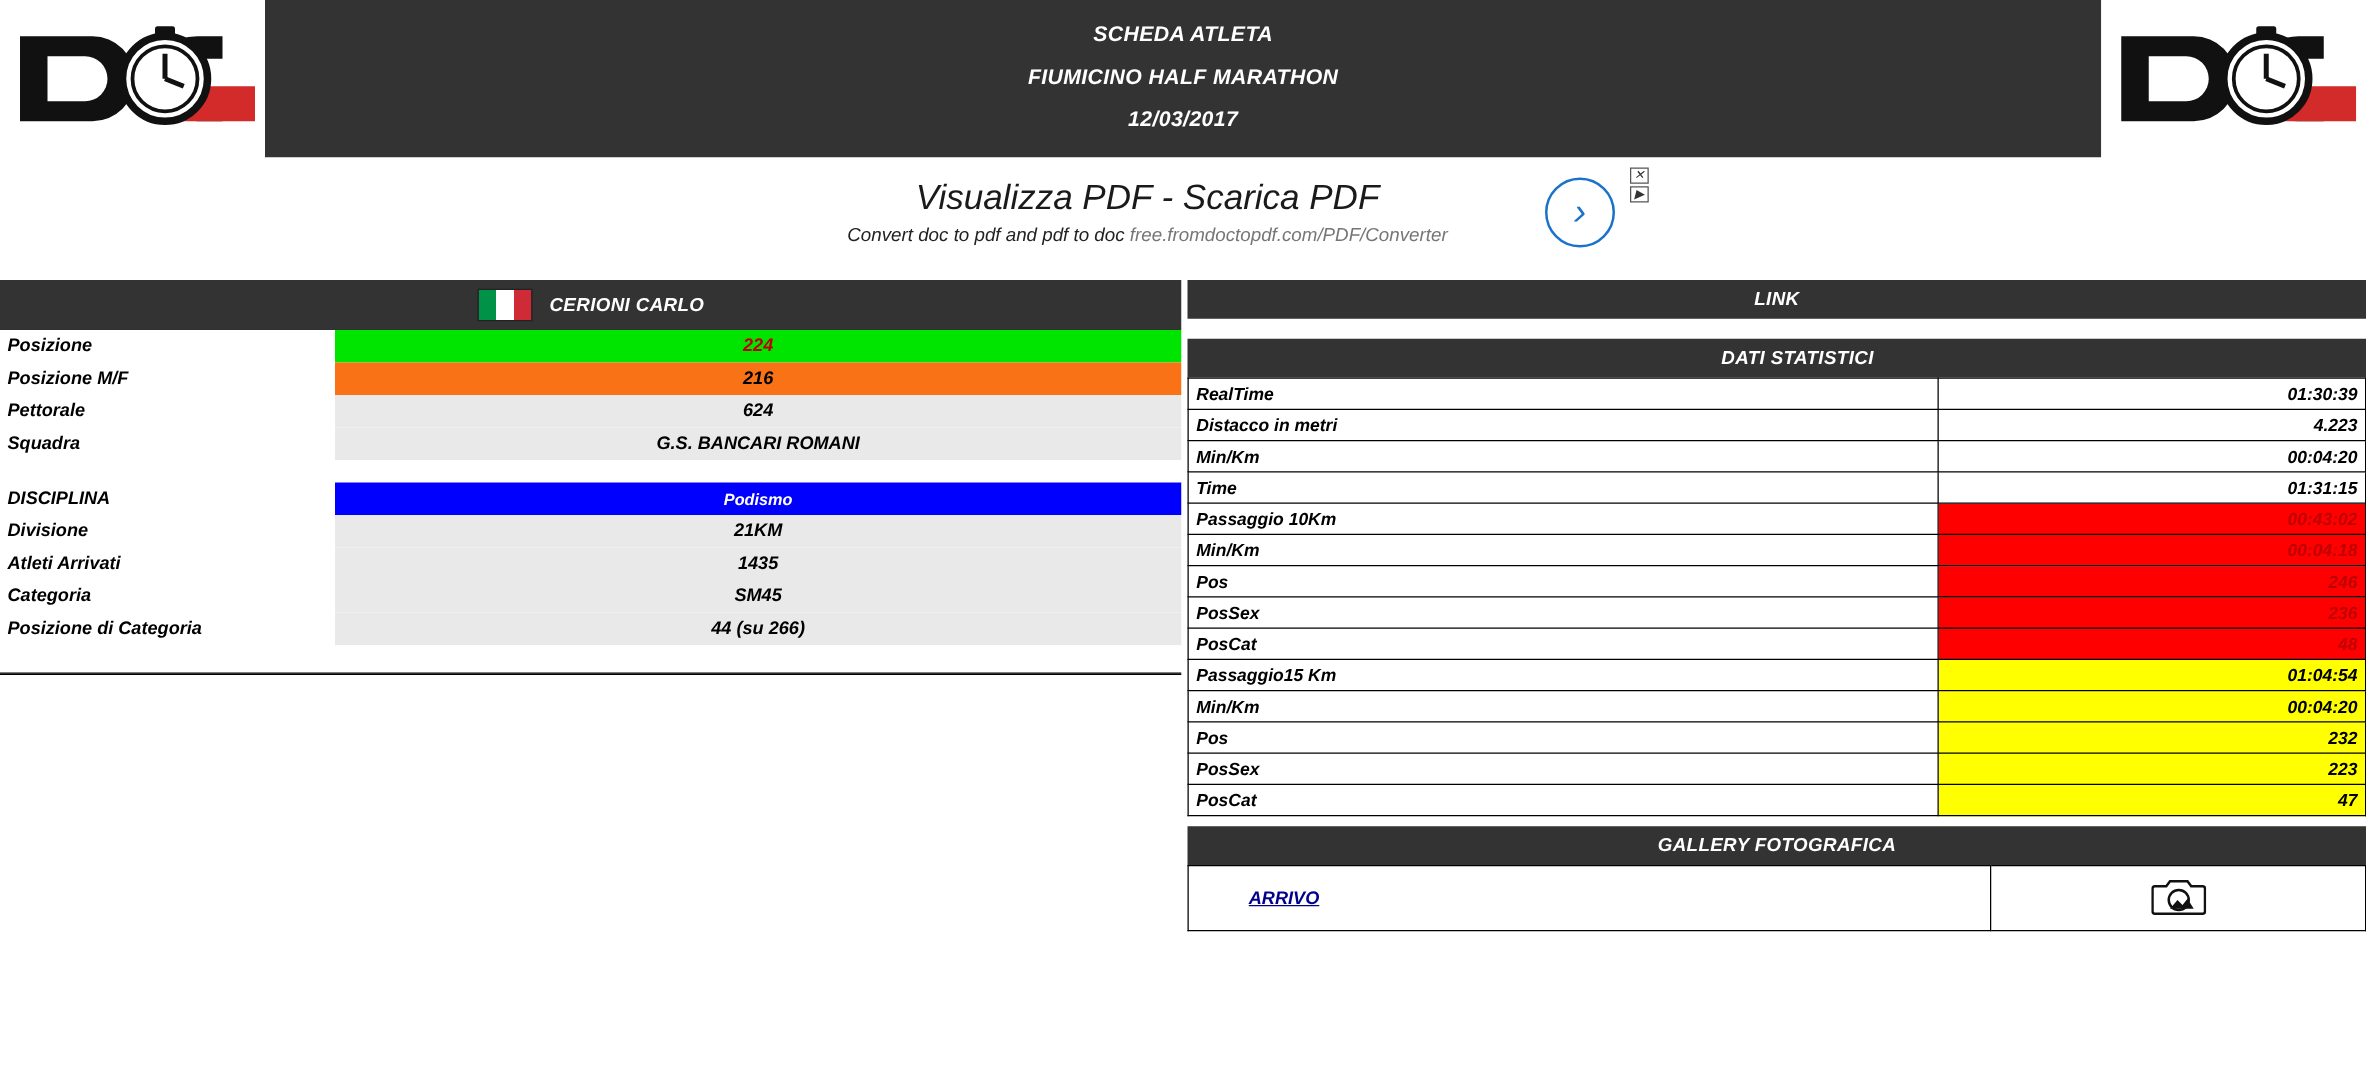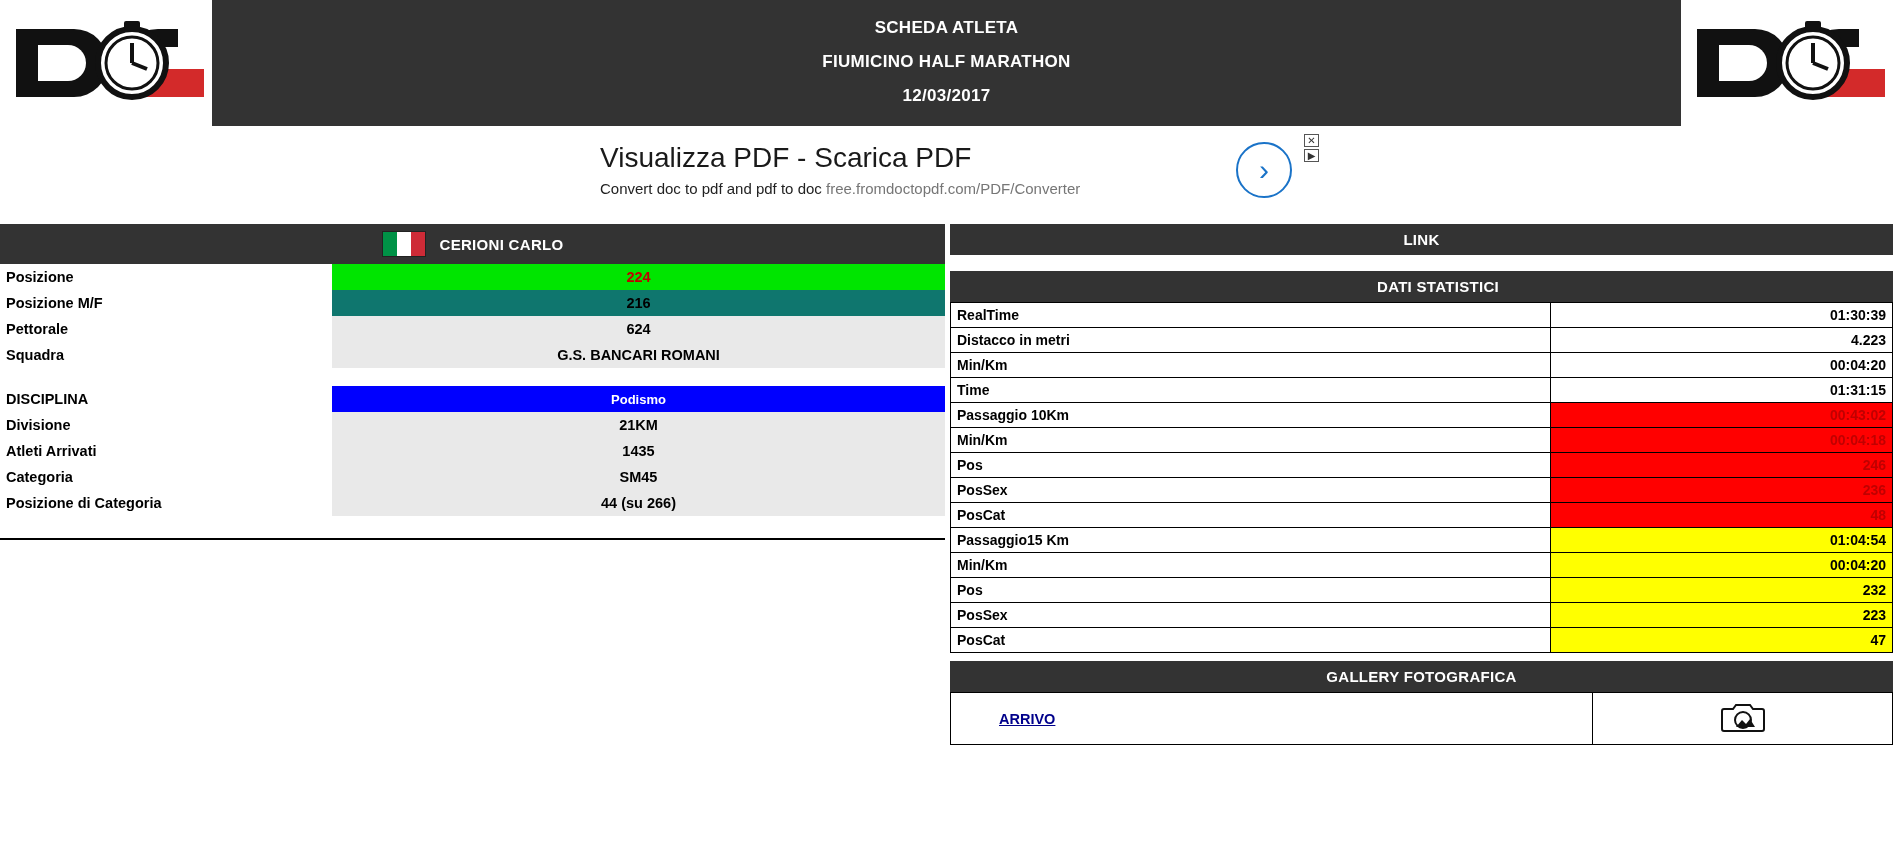--- a/index.html
+++ b/index.html
@@ -3,21 +3,21 @@
 <meta charset="utf-8">
 <style>
   * { box-sizing: border-box; }
   html, body {
     margin: 0; padding: 0;
     width: 1893px; height: 858px;
     background: #ffffff;
     font-family: "Liberation Sans", sans-serif;
     overflow: hidden;
   }
-  .page { position: relative; width: 1893px; height: 858px; }
+  .page { position: relative; width: 1893px; height: 858px; font-style: italic; }
 
   
   .header {
     display: flex;
     align-items: stretch;
     height: 126px;
     width: 100%;
   }
   .logo-box {
     width: 212px;
@@ -55,21 +55,21 @@
   .ad-box {
     position: absolute;
     left: 588px;
     top: 6px;
     width: 740px;
     height: 76px;
     background: #ffffff;
     display: flex;
     align-items: center;
   }
-  .ad-text { flex: 1 1 auto; padding-left: 12px; }
+  .ad-text { flex: 1 1 auto; padding-left: 12px; text-align: center; }
   .ad-title {
     font-size: 28px;
     color: #1a1a1a;
     font-family: "Liberation Sans", sans-serif;
     line-height: 1.1;
   }
   .ad-sub {
     font-size: 15px;
     color: #222222;
     margin-top: 6px;
@@ -130,24 +130,24 @@
   .flag {
     width: 44px; height: 26px;
     display: inline-block;
     border: 1px solid #222;
     background: linear-gradient(to right, #009246 0 33.3%, #ffffff 33.3% 66.6%, #ce2b37 66.6% 100%);
   }
 
   table { border-collapse: collapse; width: 100%; font-size: 14.5px; }
   .tbl td { padding: 3px 6px; height: 26px; }
 
-  .lbl { font-weight: bold; color: #000; width: 332px; background: #ffffff; }
+  .lbl { font-weight: bold; color: #000; width: 268px; background: #ffffff; }
   .val { text-align: center; font-weight: bold; background: #e9e9e9; }
   .val.green  { background: #00e500; color: #c00000; }
-  .val.yellow { background: #0f766e; color: #000; }
+  .val.yellow { background: #f97316; color: #000; }
   .val.blue   { background: #0000ff; color: #ffffff; font-size: 13px; }
   .val.red-text { color: #c00000; }
   .spacer-row td { height: 18px; background: #ffffff; }
   .rule { border-top: 1px solid #000; height: 0; }
 
   .left-rule { border-bottom: 1px solid #000; }
 
   
   .link-tbl td { padding: 3px 6px; height: 26px; font-size: 14.5px; }
   .link-tbl .lbl2 { font-weight: bold; width: 285px; background:#fff; }

